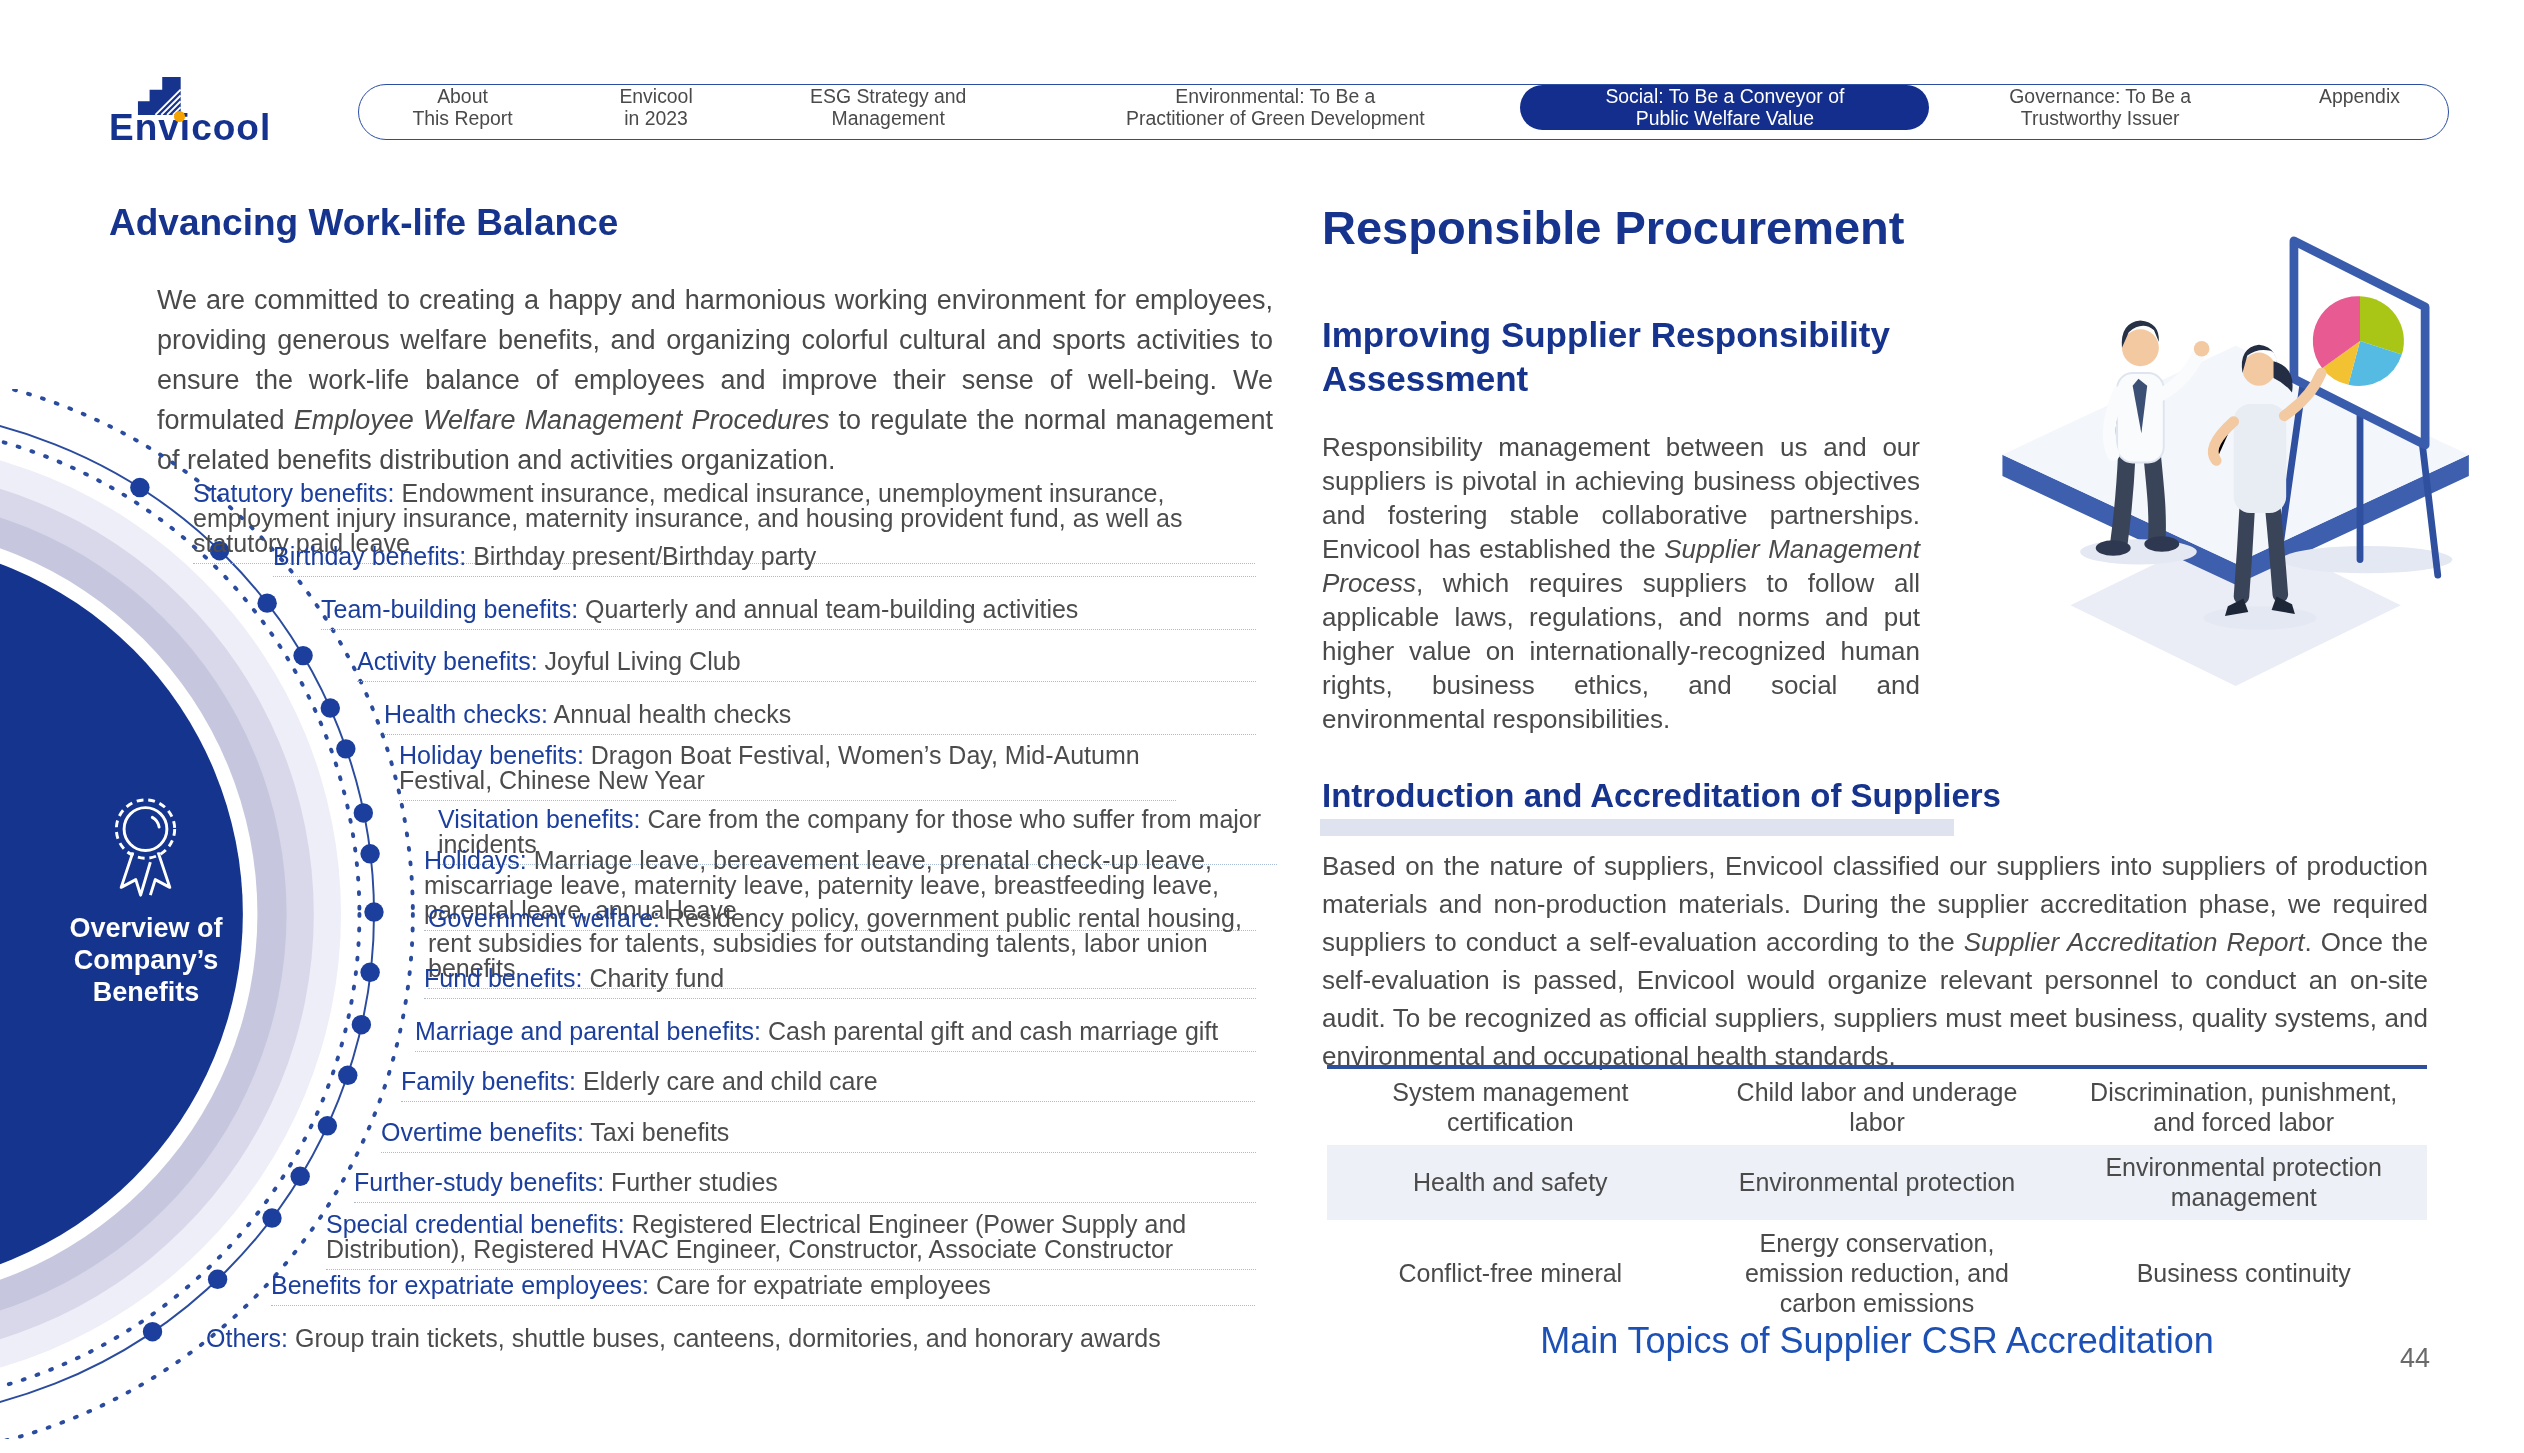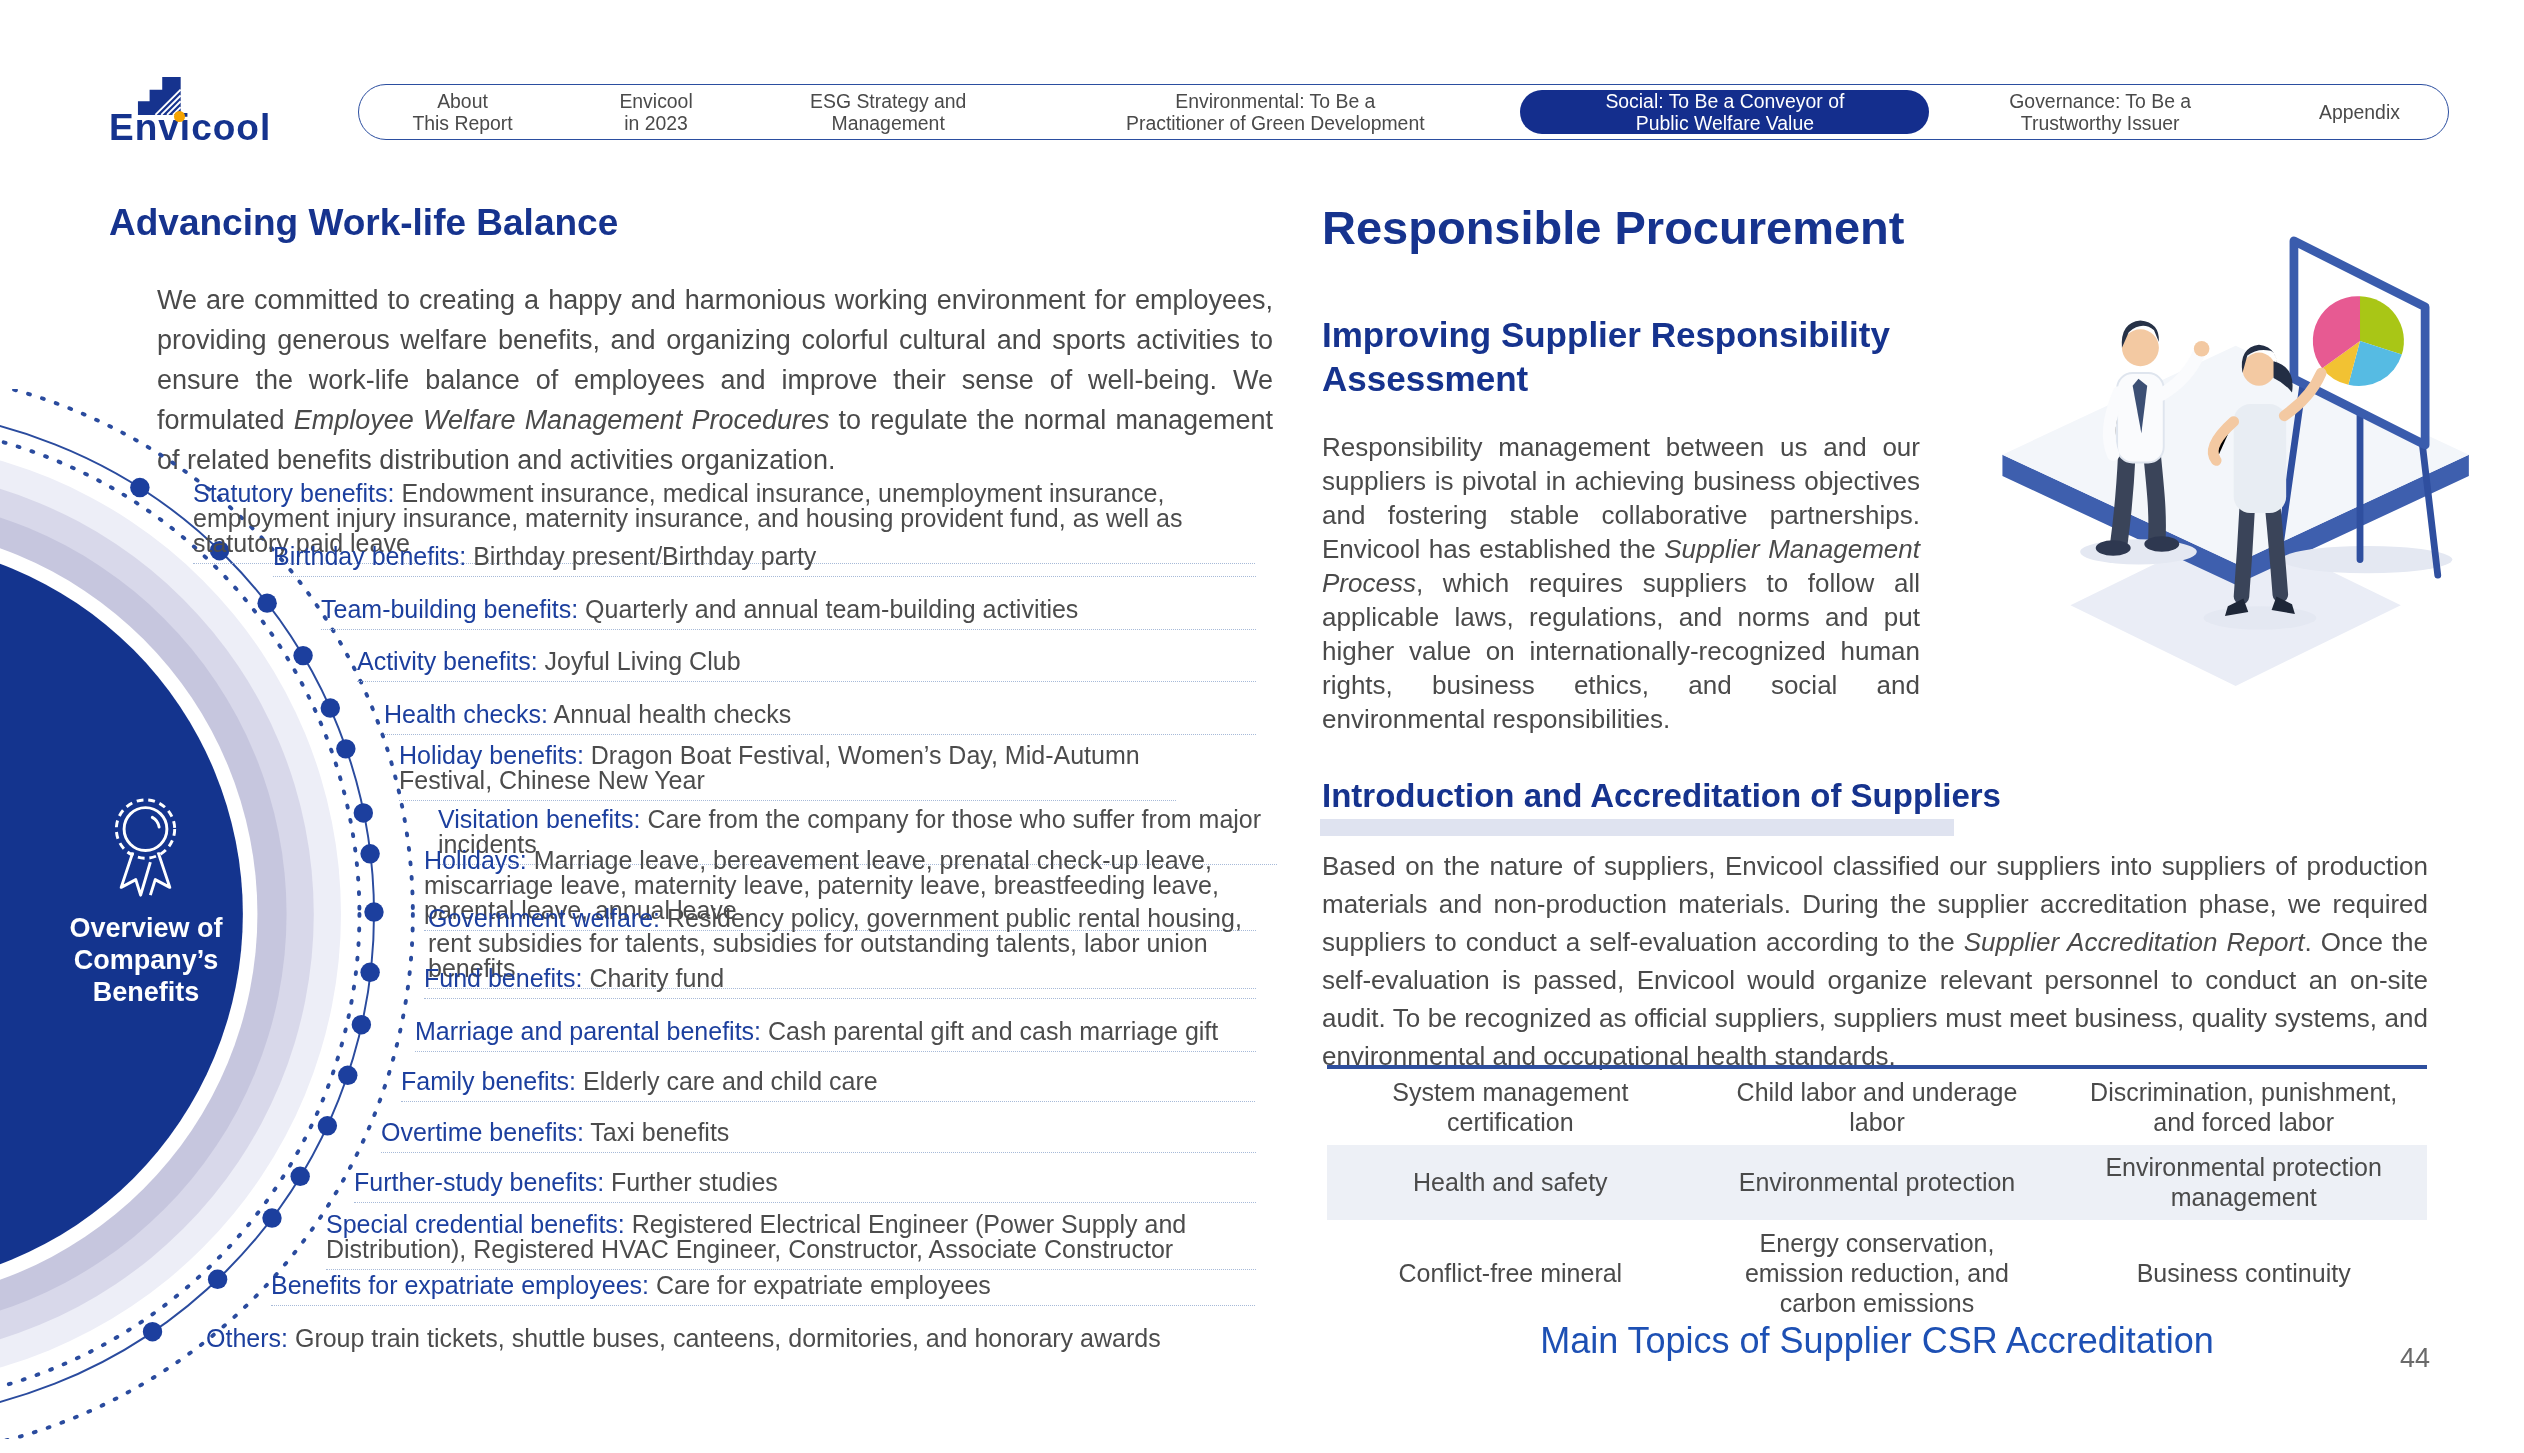--- a/index.html
+++ b/index.html
@@ -4,21 +4,21 @@
 <style>
   html,body{margin:0;padding:0;background:#fff;}
   .page{position:relative;width:2525px;height:1454px;background:#fff;overflow:hidden;
         font-family:"Liberation Sans",sans-serif;color:#4a4a4a;}
 
   
   .logo{position:absolute;left:109px;top:70px;width:243px;height:76px;}
   .logo-word{position:absolute;left:0;top:37px;font-size:37px;font-weight:bold;color:#15338e;letter-spacing:1px;}
   .logo-idot{position:absolute;left:65px;top:41px;width:10.7px;height:10.7px;border-radius:50%;background:#f5a302;}
   .nav{position:absolute;left:358px;top:84px;width:2091px;height:56px;border:1.9px solid #2b4ea0;
-       border-radius:30px;display:flex;align-items:center;background:#fff;box-sizing:border-box;}
+       border-radius:30px;display:flex;align-items:flex-start;background:#fff;box-sizing:border-box;}
   .tab{display:flex;flex-direction:column;align-items:center;justify-content:center;
        font-size:19.4px;line-height:22.4px;color:#4a4a4a;text-align:center;border-radius:28px;padding:0 5.8px;cursor:pointer;}
   .tab.active{background:#142e8d;color:#fff;}
 
   
   .h1-left{position:absolute;left:109px;top:202px;font-size:37px;font-weight:bold;color:#16338e;}
   .para-left{position:absolute;left:109px;top:280px;width:1116px;font-size:27px;line-height:40px;
              text-align:justify;color:#4a4a4a;margin-left:48px;}
   .it{font-style:italic;}
 

